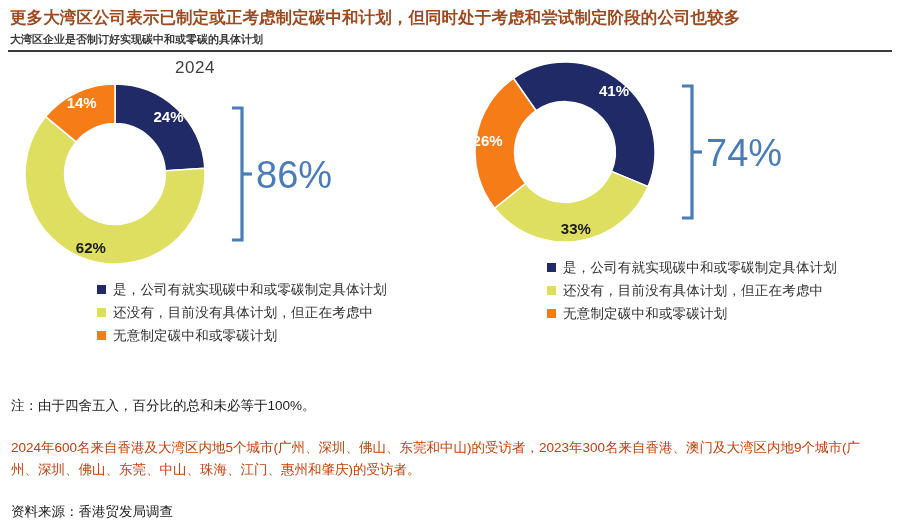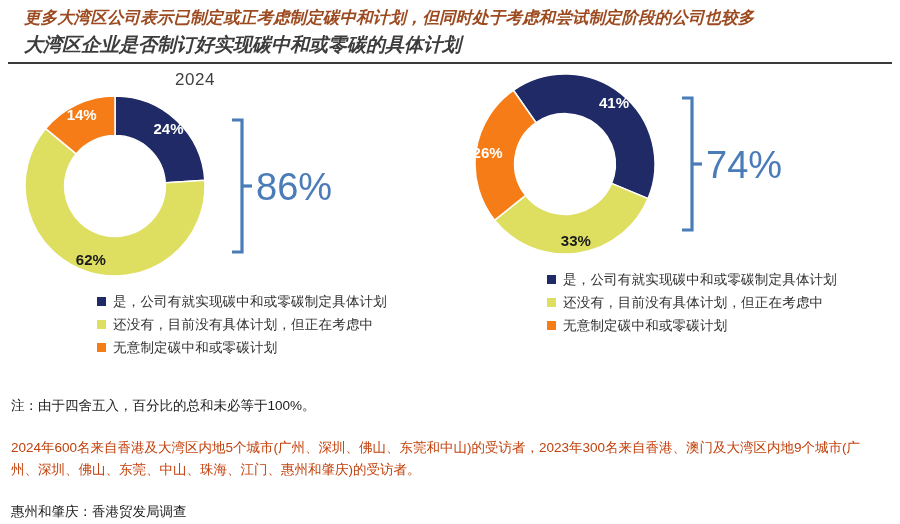--- a/index.html
+++ b/index.html
@@ -12,33 +12,32 @@
     width: 900px;
     height: 524px;
     font-family: "Liberation Sans", "DejaVu Sans", sans-serif;
     color: #231f20;
     overflow: hidden;
     position: relative;
   }
 
   
   .header {
-    padding: 6px 10px 0 24px;
-    font-style: italic;
+    padding: 6px 10px 0 10px;
   }
   .headline {
     font-size: 16.5px;
     font-weight: bold;
     color: #9c4a20;
     letter-spacing: 0.1px;
     line-height: 1.45;
     white-space: nowrap;
   }
   .subhead {
-    font-size: 19px;
+    font-size: 11px;
     font-weight: bold;
     color: #3c3c3c;
     line-height: 1.5;
     margin-top: 1px;
     white-space: nowrap;
   }
   .sourceline {
     font-size: 12.5px;
     color: #b0b0b0;
     line-height: 1.5;
@@ -215,14 +214,14 @@
         <span class="legend-text">无意制定碳中和或零碳计划</span>
       </div>
     </div>
   </div>
 
 </div>
 
 <div class="footnotes">
   <div class="note">注：由于四舍五入，百分比的总和未必等于100%。</div>
   <div class="note-block">2024年600名来自香港及大湾区内地5个城市(广州、深圳、佛山、东莞和中山)的受访者，2023年300名来自香港、澳门及大湾区内地9个城市(广州、深圳、佛山、东莞、中山、珠海、江门、惠州和肇庆)的受访者。</div>
-  <div class="note-source">惠州和肇庆：香港贸发局调查</div>
+  <div class="note-source">资料来源：香港贸发局调查</div>
 </div>
 
 </body></html>

